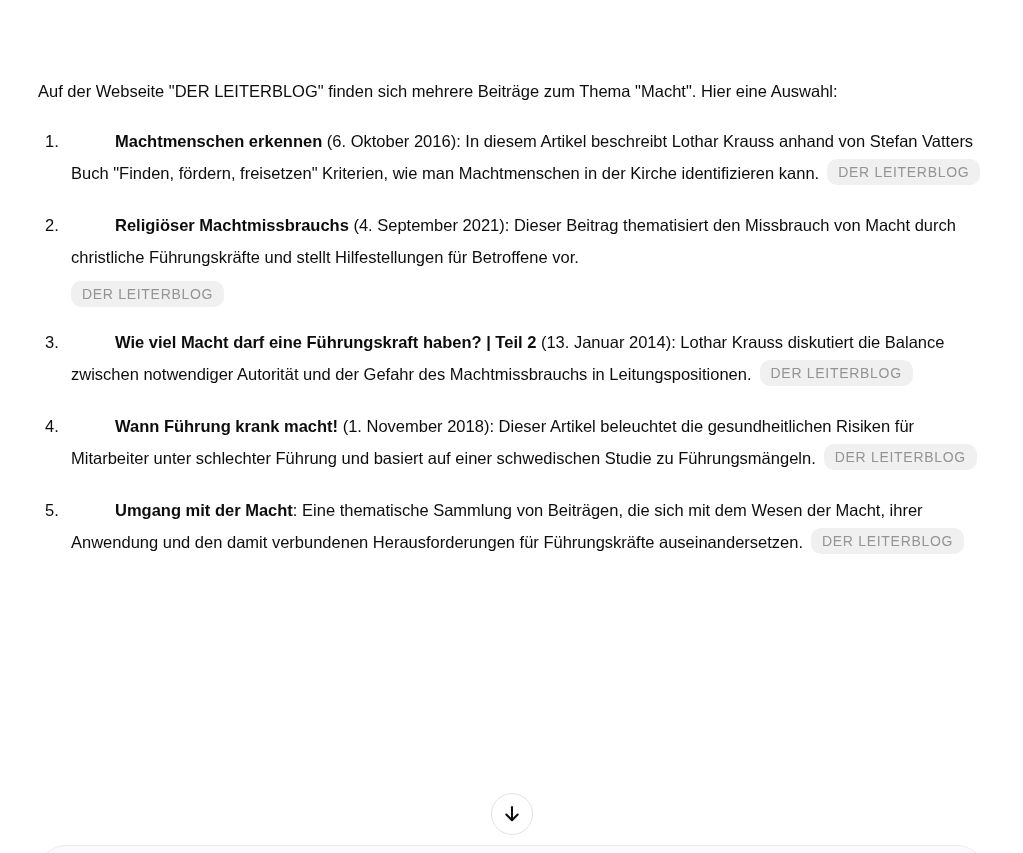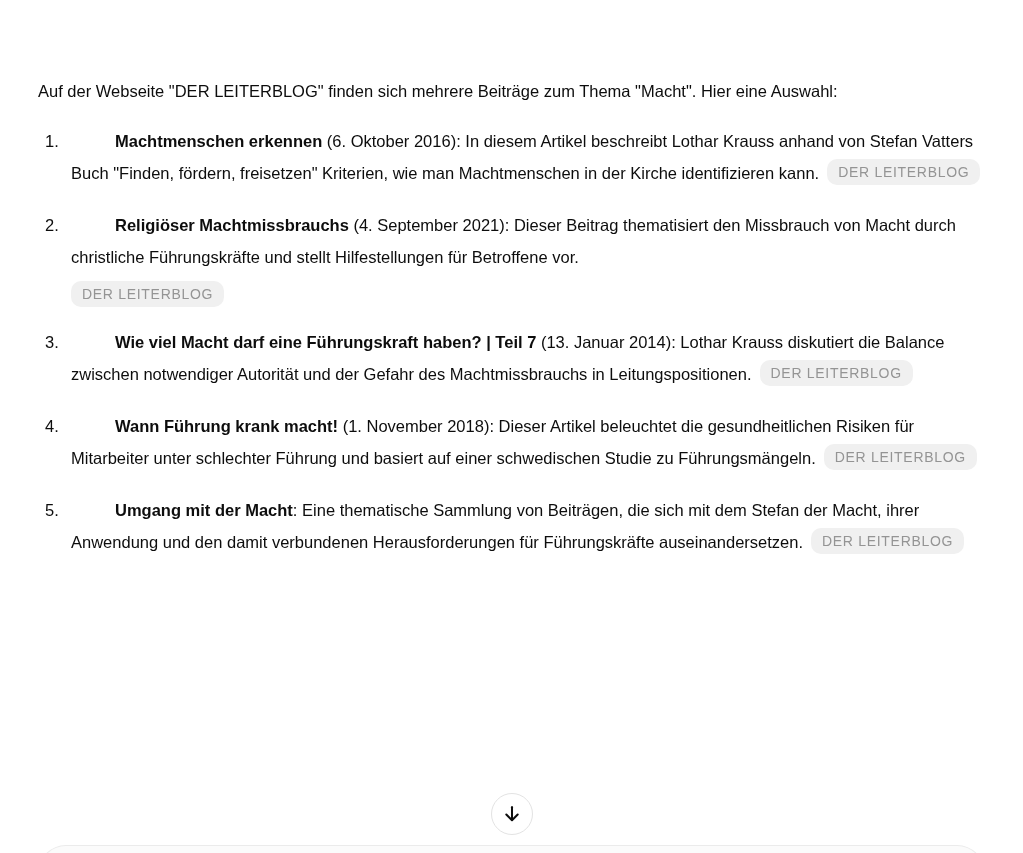--- a/index.html
+++ b/index.html
@@ -115,31 +115,31 @@
           <div class="li-body"><span class="item-title">Machtmenschen erkennen</span><span> (6. Oktober 2016): In diesem Artikel beschreibt Lothar Krauss anhand von Stefan Vatters Buch "Finden, fördern, freisetzen" Kriterien, wie man Machtmenschen in der Kirche identifizieren kann.</span><span class="badge">DER LEITERBLOG</span></div>
         </li>
 
         <li>
           <span class="li-num">2.</span>
           <div class="li-body"><span class="item-title">Religiöser Machtmissbrauchs</span><span> (4. September 2021): Dieser Beitrag thematisiert den Missbrauch von Macht durch christliche Führungskräfte und stellt Hilfestellungen für Betroffene vor.</span><span class="badge block-badge">DER LEITERBLOG</span></div>
         </li>
 
         <li>
           <span class="li-num">3.</span>
-          <div class="li-body"><span class="item-title">Wie viel Macht darf eine Führungskraft haben? | Teil 7</span><span> (13. Januar 2014): Lothar Krauss diskutiert die Balance zwischen notwendiger Autorität und der Gefahr des Machtmissbrauchs in Leitungspositionen.</span><span class="badge">DER LEITERBLOG</span></div>
+          <div class="li-body"><span class="item-title">Wie viel Macht darf eine Führungskraft haben? | Teil 2</span><span> (13. Januar 2014): Lothar Krauss diskutiert die Balance zwischen notwendiger Autorität und der Gefahr des Machtmissbrauchs in Leitungspositionen.</span><span class="badge">DER LEITERBLOG</span></div>
         </li>
 
         <li>
           <span class="li-num">4.</span>
           <div class="li-body"><span class="item-title">Wann Führung krank macht!</span><span> (1. November 2018): Dieser Artikel beleuchtet die gesundheitlichen Risiken für Mitarbeiter unter schlechter Führung und basiert auf einer schwedischen Studie zu Führungsmängeln.</span><span class="badge">DER LEITERBLOG</span></div>
         </li>
 
         <li>
           <span class="li-num">5.</span>
-          <div class="li-body"><span class="item-title">Umgang mit der Macht</span><span>: Eine thematische Sammlung von Beiträgen, die sich mit dem Stefan der Macht, ihrer Anwendung und den damit verbundenen Herausforderungen für Führungskräfte auseinandersetzen.</span><span class="badge">DER LEITERBLOG</span></div>
+          <div class="li-body"><span class="item-title">Umgang mit der Macht</span><span>: Eine thematische Sammlung von Beiträgen, die sich mit dem Wesen der Macht, ihrer Anwendung und den damit verbundenen Herausforderungen für Führungskräfte auseinandersetzen.</span><span class="badge">DER LEITERBLOG</span></div>
         </li>
 
       </ol>
     </div>
   </div>
 
   <div class="scroll-down">
     <span>
       <svg width="22" height="22" viewBox="0 0 24 24" fill="none" stroke="#0d0d0d" stroke-width="2.2" stroke-linecap="round" stroke-linejoin="round">
         <path d="M12 4.5v14"></path>

